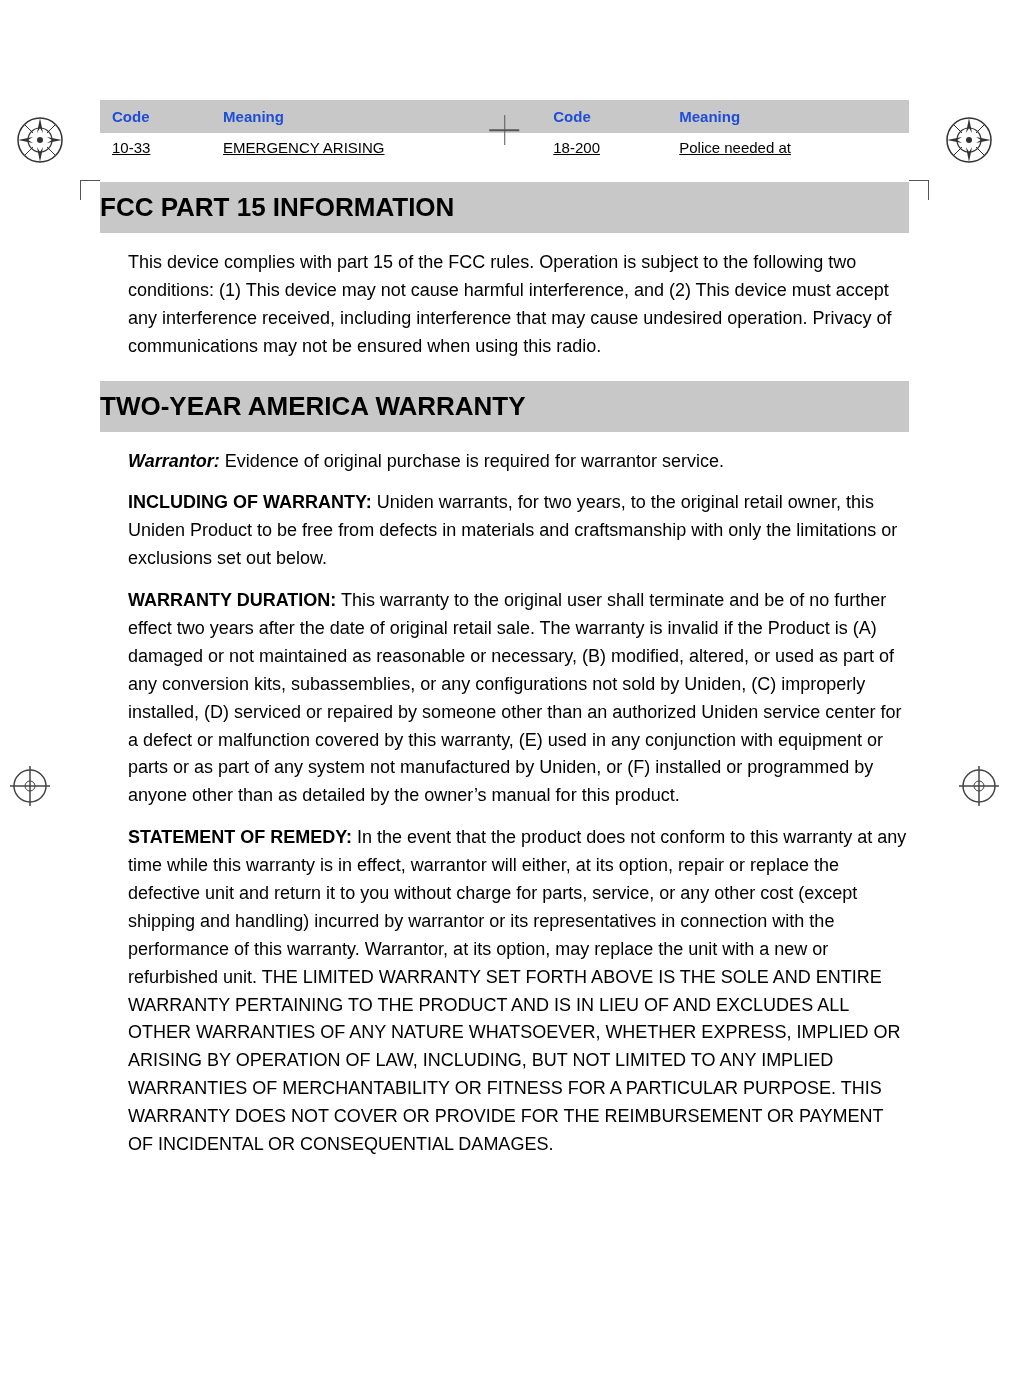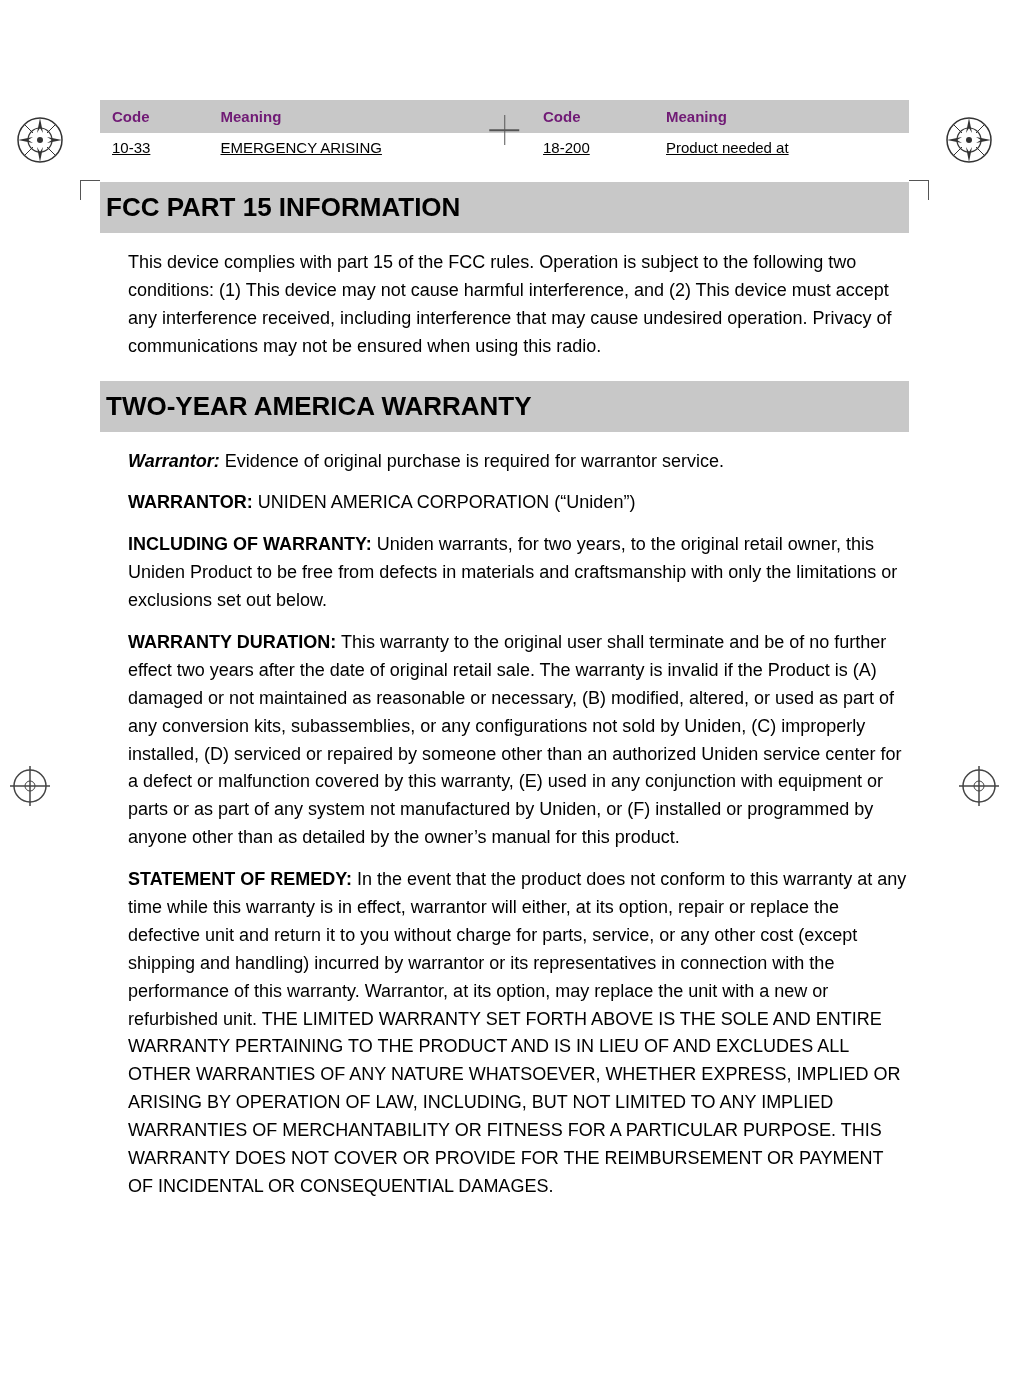--- a/index.html
+++ b/index.html
@@ -85,38 +85,38 @@
 
     .data-table thead tr {
       background: #c8c8c8;
     }
 
     .data-table thead th {
       padding: 8px 12px;
       text-align: left;
       font-weight: bold;
       font-size: 15px;
-      color: #701a75;
+      color: #1d4ed8;
     }
 
     .data-table tbody tr {
       background: #ffffff;
       text-decoration: underline;
     }
 
     .data-table tbody td {
       padding: 6px 12px;
       font-size: 15px;
       color: #000;
     }
 
     
     .section-heading {
       background: #c8c8c8;
-      padding: 10px 6px;
+      padding: 10px 0;
       margin-bottom: 16px;
       margin-top: 4px;
     }
 
     .section-heading h2 {
       font-size: 26px;
       font-weight: 900;
       color: #000;
       font-family: Arial, sans-serif;
     }
@@ -231,21 +231,21 @@
           <th>Meaning</th>
           <th>Code</th>
           <th>Meaning</th>
         </tr>
       </thead>
       <tbody>
         <tr>
           <td>10-33</td>
           <td>EMERGENCY ARISING</td>
           <td>18-200</td>
-          <td>Product needed at</td>
+          <td>Police needed at</td>
         </tr>
       </tbody>
     </table>
 
     <div class="section-heading">
       <h2>FCC PART 15 INFORMATION</h2>
     </div>
 
     <div class="body-text">
       <p>This device complies with part 15 of the FCC rules. Operation is subject to the following two conditions: (1) This device may not cause harmful interference, and (2) This device must accept any interference received, including interference that may cause undesired operation. Privacy of communications may not be ensured when using this radio.</p>
@@ -254,23 +254,20 @@
     <div class="section-heading">
       <h2>TWO-YEAR AMERICA WARRANTY</h2>
     </div>
 
     <div class="body-text">
 
       <p>
         <span class="italic-bold">Warrantor:</span><span> Evidence of original purchase is required for warrantor service.</span>
       </p>
 
-      <p>
-        <span class="bold-label">WARRANTOR:</span><span> UNIDEN AMERICA CORPORATION (“Uniden”)</span>
-      </p>
 
       <p>
         <span class="bold-label">INCLUDING OF WARRANTY:</span><span> Uniden warrants, for two years, to the original retail owner, this Uniden Product to be free from defects in materials and craftsmanship with only the limitations or exclusions set out below.</span>
       </p>
 
       <p>
         <span class="bold-label">WARRANTY DURATION:</span><span> This warranty to the original user shall terminate and be of no further effect two years after the date of original retail sale. The warranty is invalid if the Product is (A) damaged or not maintained as reasonable or necessary, (B) modified, altered, or used as part of any conversion kits, subassemblies, or any configurations not sold by Uniden, (C) improperly installed, (D) serviced or repaired by someone other than an authorized Uniden service center for a defect or malfunction covered by this warranty, (E) used in any conjunction with equipment or parts or as part of any system not manufactured by Uniden, or (F) installed or programmed by anyone other than as detailed by the owner’s manual for this product.</span>
       </p>
 
       <p>

